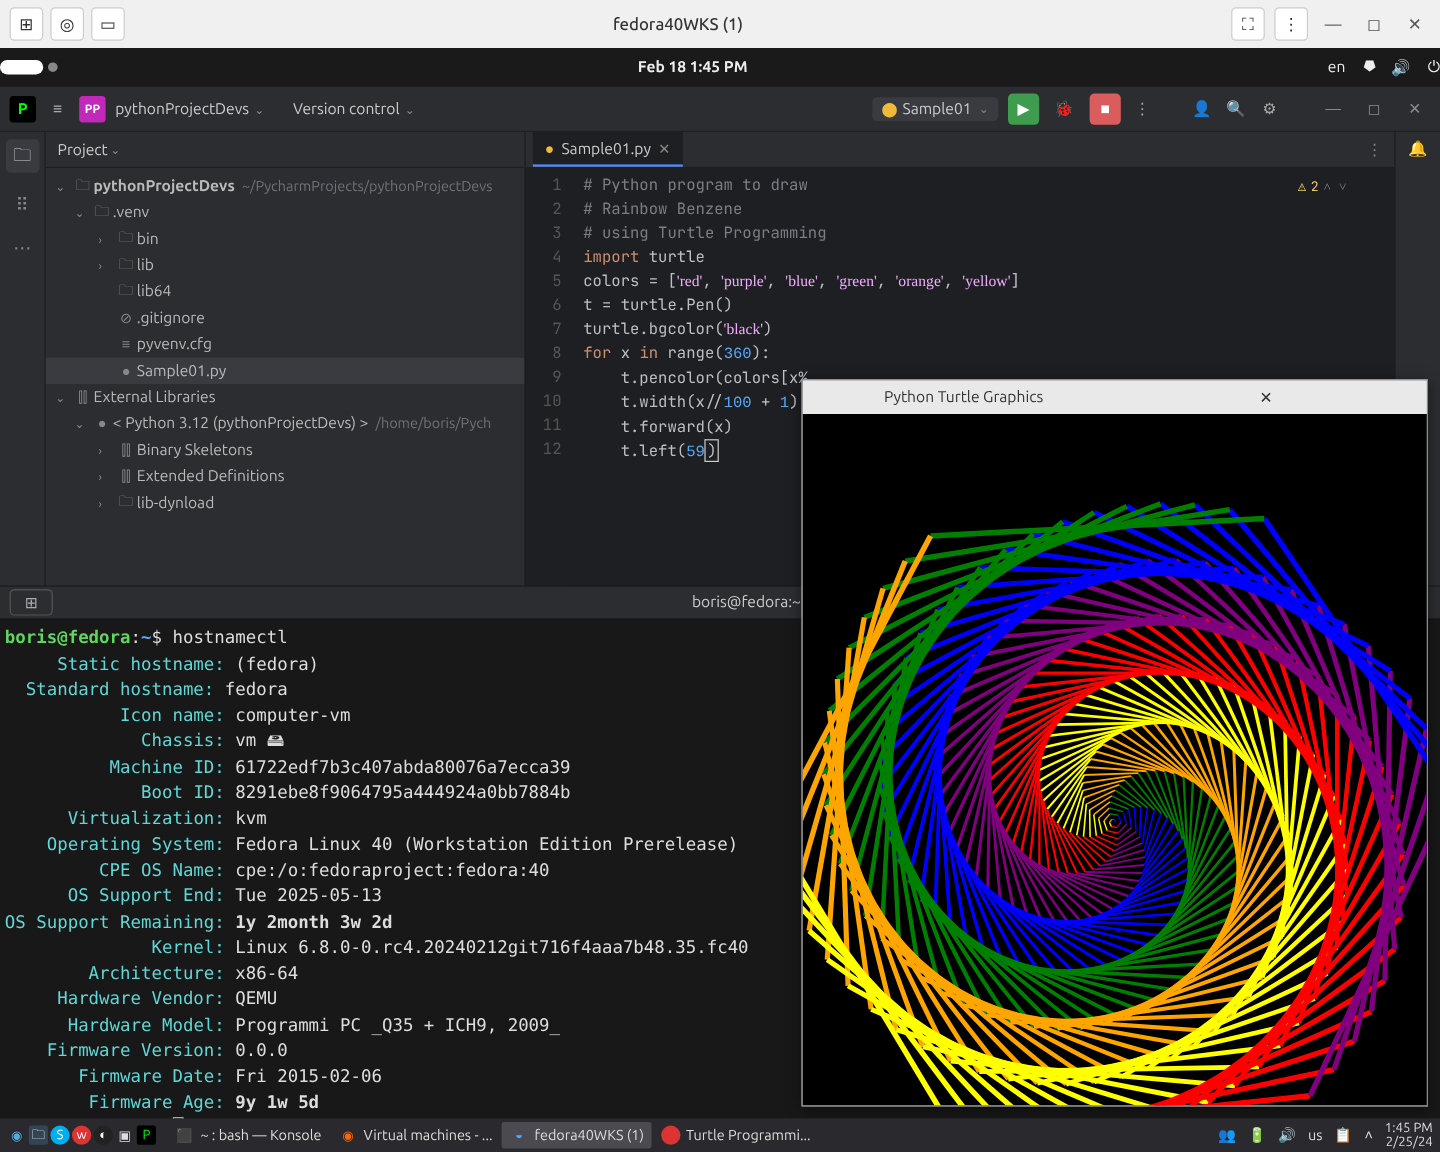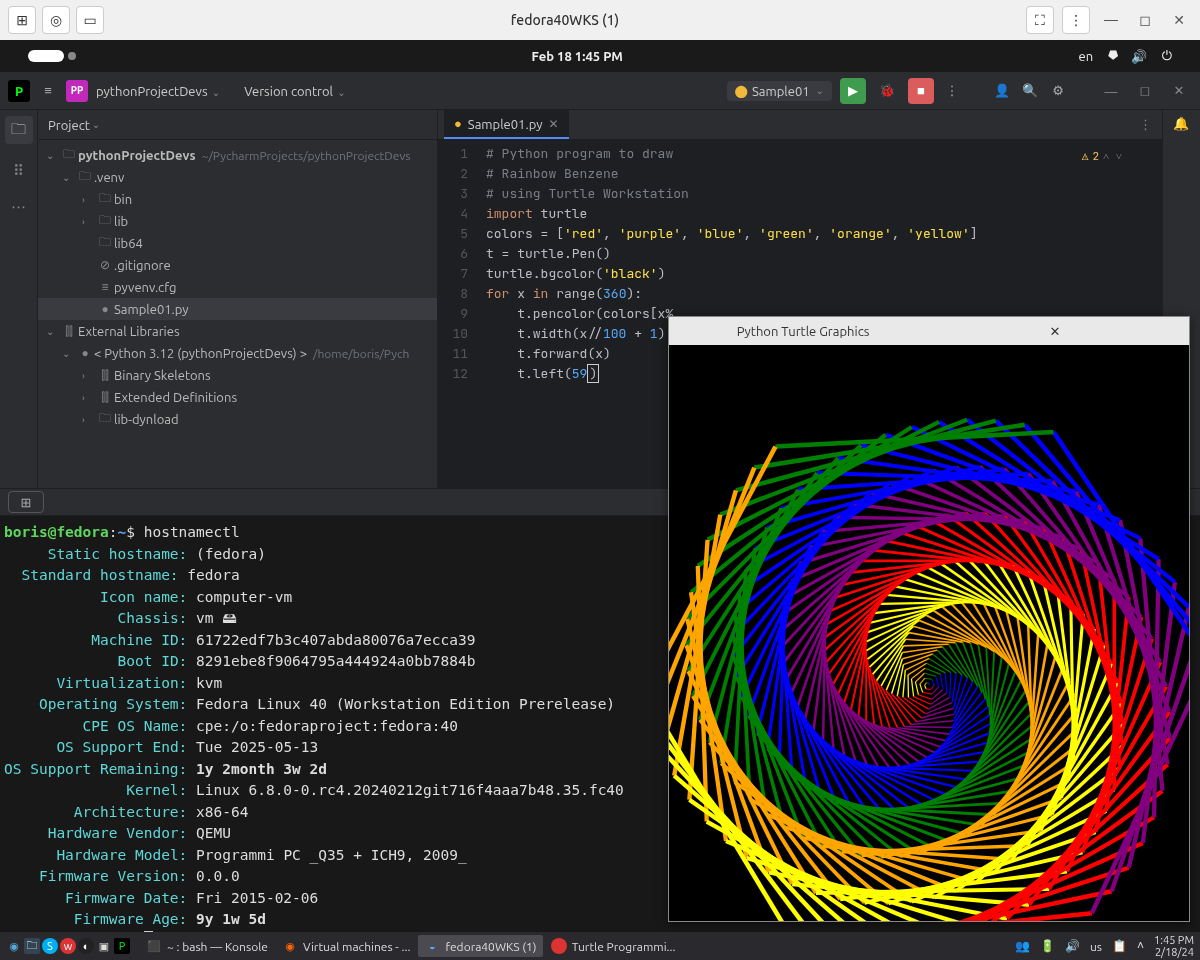--- a/index.html
+++ b/index.html
@@ -6,21 +6,21 @@
 body { width: 1200px; height: 960px; font-family: "Segoe UI", Ubuntu, sans-serif; font-size: 13px; overflow: hidden; background: #000; color: #ccc; }
 
 
 .vm-titlebar { height: 40px; background: #f0f0f0; display: flex; align-items: center; padding: 0 8px; gap: 6px; }
 .vm-tb-btn { width: 28px; height: 28px; background: #fff; border: 1px solid #ccc; border-radius: 4px; display: flex; align-items: center; justify-content: center; font-size: 14px; color: #333; }
 .vm-title { flex: 1; text-align: center; font-size: 14px; color: #333; font-weight: 500; }
 .vm-right { display: flex; gap: 8px; align-items: center; }
 .vm-sq { width: 26px; height: 26px; display: flex; align-items: center; justify-content: center; font-size: 14px; color: #555; }
 
 
-.gnome-bar { height: 32px; background: #1a1a1a; display: flex; align-items: center; padding: 0 28px; color: #eee; font-size: 13px; }
+.gnome-bar { height: 32px; background: #1a1a1a; display: flex; align-items: center; padding: 0 0; color: #eee; font-size: 13px; }
 .gnome-pill { width: 36px; height: 12px; background: #fff; border-radius: 6px; margin-right: 4px; }
 .gnome-dot { width: 8px; height: 8px; background: #888; border-radius: 50%; }
 .gnome-center { flex: 1; text-align: center; font-weight: 600; }
 .gnome-right { display: flex; gap: 14px; align-items: center; }
 
 
 .ide-top { height: 38px; background: #2b2d30; display: flex; align-items: center; padding: 0 8px; border-bottom: 1px solid #1e1f22; gap: 8px; }
 .ide-icon { width: 20px; height: 20px; display: flex; align-items: center; justify-content: center; font-size: 13px; color: #aaa; }
 .pp-badge { width: 22px; height: 22px; background: #c029b9; color: #fff; font-size: 10px; font-weight: bold; border-radius: 3px; display: flex; align-items: center; justify-content: center; }
 .ide-proj { color: #ccc; font-size: 13px; }
@@ -53,22 +53,22 @@
 
 .editor-wrap { flex: 1; display: flex; flex-direction: column; background: #1e1f22; }
 .tabbar { height: 30px; display: flex; align-items: center; background: #2b2d30; padding-left: 6px; border-bottom: 1px solid #1e1f22; }
 .tab { display: flex; align-items: center; gap: 6px; padding: 0 10px; height: 100%; background: #1e1f22; color: #ccc; font-size: 13px; border-bottom: 2px solid #548af7; }
 .tab .x { color: #888; font-size: 12px; }
 .editor { flex: 1; display: flex; font-family: "JetBrains Mono", Consolas, monospace; font-size: 13px; line-height: 20px; position: relative; }
 .gutter { width: 40px; text-align: right; color: #555; padding: 4px 10px 0 0; background: #1e1f22; }
 .code { flex: 1; padding: 4px 0 0 8px; white-space: pre; color: #bcbec4; position: relative; }
 .k-c { color: #7a7e85; }
 .k-kw { color: #cf8e6d; }
-.k-str { color: #fde047; }
-.k-num { color: #56a8f5; }
+.k-str { color: #f0abfc; font-family: Liberation Serif, serif; }
+.k-num { color: #56a8f5; font-family: Liberation Mono, monospace; }
 .warn-badge { position: absolute; top: 6px; right: 40px; color: #f2c55c; font-size: 11px; display: flex; align-items: center; gap: 4px; }
 .caret-box { border: 1px solid #ccc; padding: 0 1px; }
 
 .right-strip { width: 38px; background: #2b2d30; border-left: 1px solid #1e1f22; display: flex; flex-direction: column; align-items: center; padding-top: 6px; gap: 16px; color: #888; }
 
 
 .term-tabbar { height: 28px; background: #2b2d30; display: flex; align-items: center; border-top: 1px solid #1e1f22; border-bottom: 1px solid #1e1f22; }
 .term-plus { width: 36px; height: 22px; display: flex; align-items: center; justify-content: center; color: #aaa; border: 1px solid #555; border-radius: 4px; margin-left: 8px; }
 .term-title { flex: 1; text-align: center; color: #ccc; font-size: 13px; }
 .terminal { font-family: "DejaVu Sans Mono", Consolas, monospace; font-size: 14.5px; line-height: 21.5px; background: #181818; color: #ddd; padding: 6px 4px; white-space: pre; overflow: hidden; height: 436px; }
@@ -251,41 +251,42 @@
           <div>6</div>
           <div>7</div>
           <div>8</div>
           <div>9</div>
           <div>10</div>
           <div>11</div>
           <div>12</div>
         </div>
       <div class="code" id="code"><span class="k-c"># Python program to draw</span>
 <span class="k-c"># Rainbow Benzene</span>
-<span class="k-c"># using Turtle Workstation</span>
+<span class="k-c"># using Turtle Programming</span>
 <span class="k-kw">import</span><span> turtle</span>
 <span>colors = [</span><span class="k-str">'red'</span>, <span class="k-str">'purple'</span>, <span class="k-str">'blue'</span>, <span class="k-str">'green'</span>, <span class="k-str">'orange'</span>, <span class="k-str">'yellow'</span>]
 <span>t = turtle.Pen()</span>
 <span>turtle.bgcolor(</span><span class="k-str">'black'</span>)
 <span class="k-kw">for</span><span> x </span><span class="k-kw">in</span><span> range(</span><span class="k-num">360</span>):
 <span>    t.pencolor(colors[x%</span>
 <span>    t.width(x//</span><span class="k-num">100</span><span> + </span><span class="k-num">1</span>)
 <span>    t.forward(x)</span>
 <span>    t.left(</span><span class="k-num">59</span><span class="caret-box">)</span></div>
       <div class="warn-badge">⚠ <span>2</span> <span style="color:#888;">˄ ˅</span></div>
     </div>
   </div>
 
   <div class="right-strip">
     <div>🔔</div>
   </div>
 </div>
 
 <div class="term-tabbar">
   <div class="term-plus">⊞</div>
+  <div class="term-title">boris@fedora:~</div>
 </div>
 
 <div class="terminal" id="term"><span class="t-gr">boris@fedora</span><span class="t-wh">:</span><span class="t-bl">~</span><span class="t-wh">$ </span><span class="t-wh">hostnamectl</span>
      <span class="t-cy">Static hostname:</span> <span class="t-wh">(fedora)</span>
   <span class="t-cy">Standard hostname:</span> <span class="t-wh">fedora</span>
            <span class="t-cy">Icon name:</span> <span class="t-wh">computer-vm</span>
              <span class="t-cy">Chassis:</span> <span class="t-wh">vm 🖴</span>
           <span class="t-cy">Machine ID:</span> <span class="t-wh">61722edf7b3c407abda80076a7ecca39</span>
              <span class="t-cy">Boot ID:</span> <span class="t-wh">8291ebe8f9064795a444924a0bb7884b</span>
       <span class="t-cy">Virtualization:</span> <span class="t-wh">kvm</span>
@@ -698,16 +699,16 @@
     </div>
   <div class="tb-right">
     <span>👥</span>
     <span>🔋</span>
     <span>🔊</span>
     <span>us</span>
     <span>📋</span>
     <span>˄</span>
     <div class="host-clock">
       <div>1:45 PM</div>
-      <div>2/18/24</div>
+      <div>2/25/24</div>
     </div>
   </div>
 </div>
 
 </body></html>

